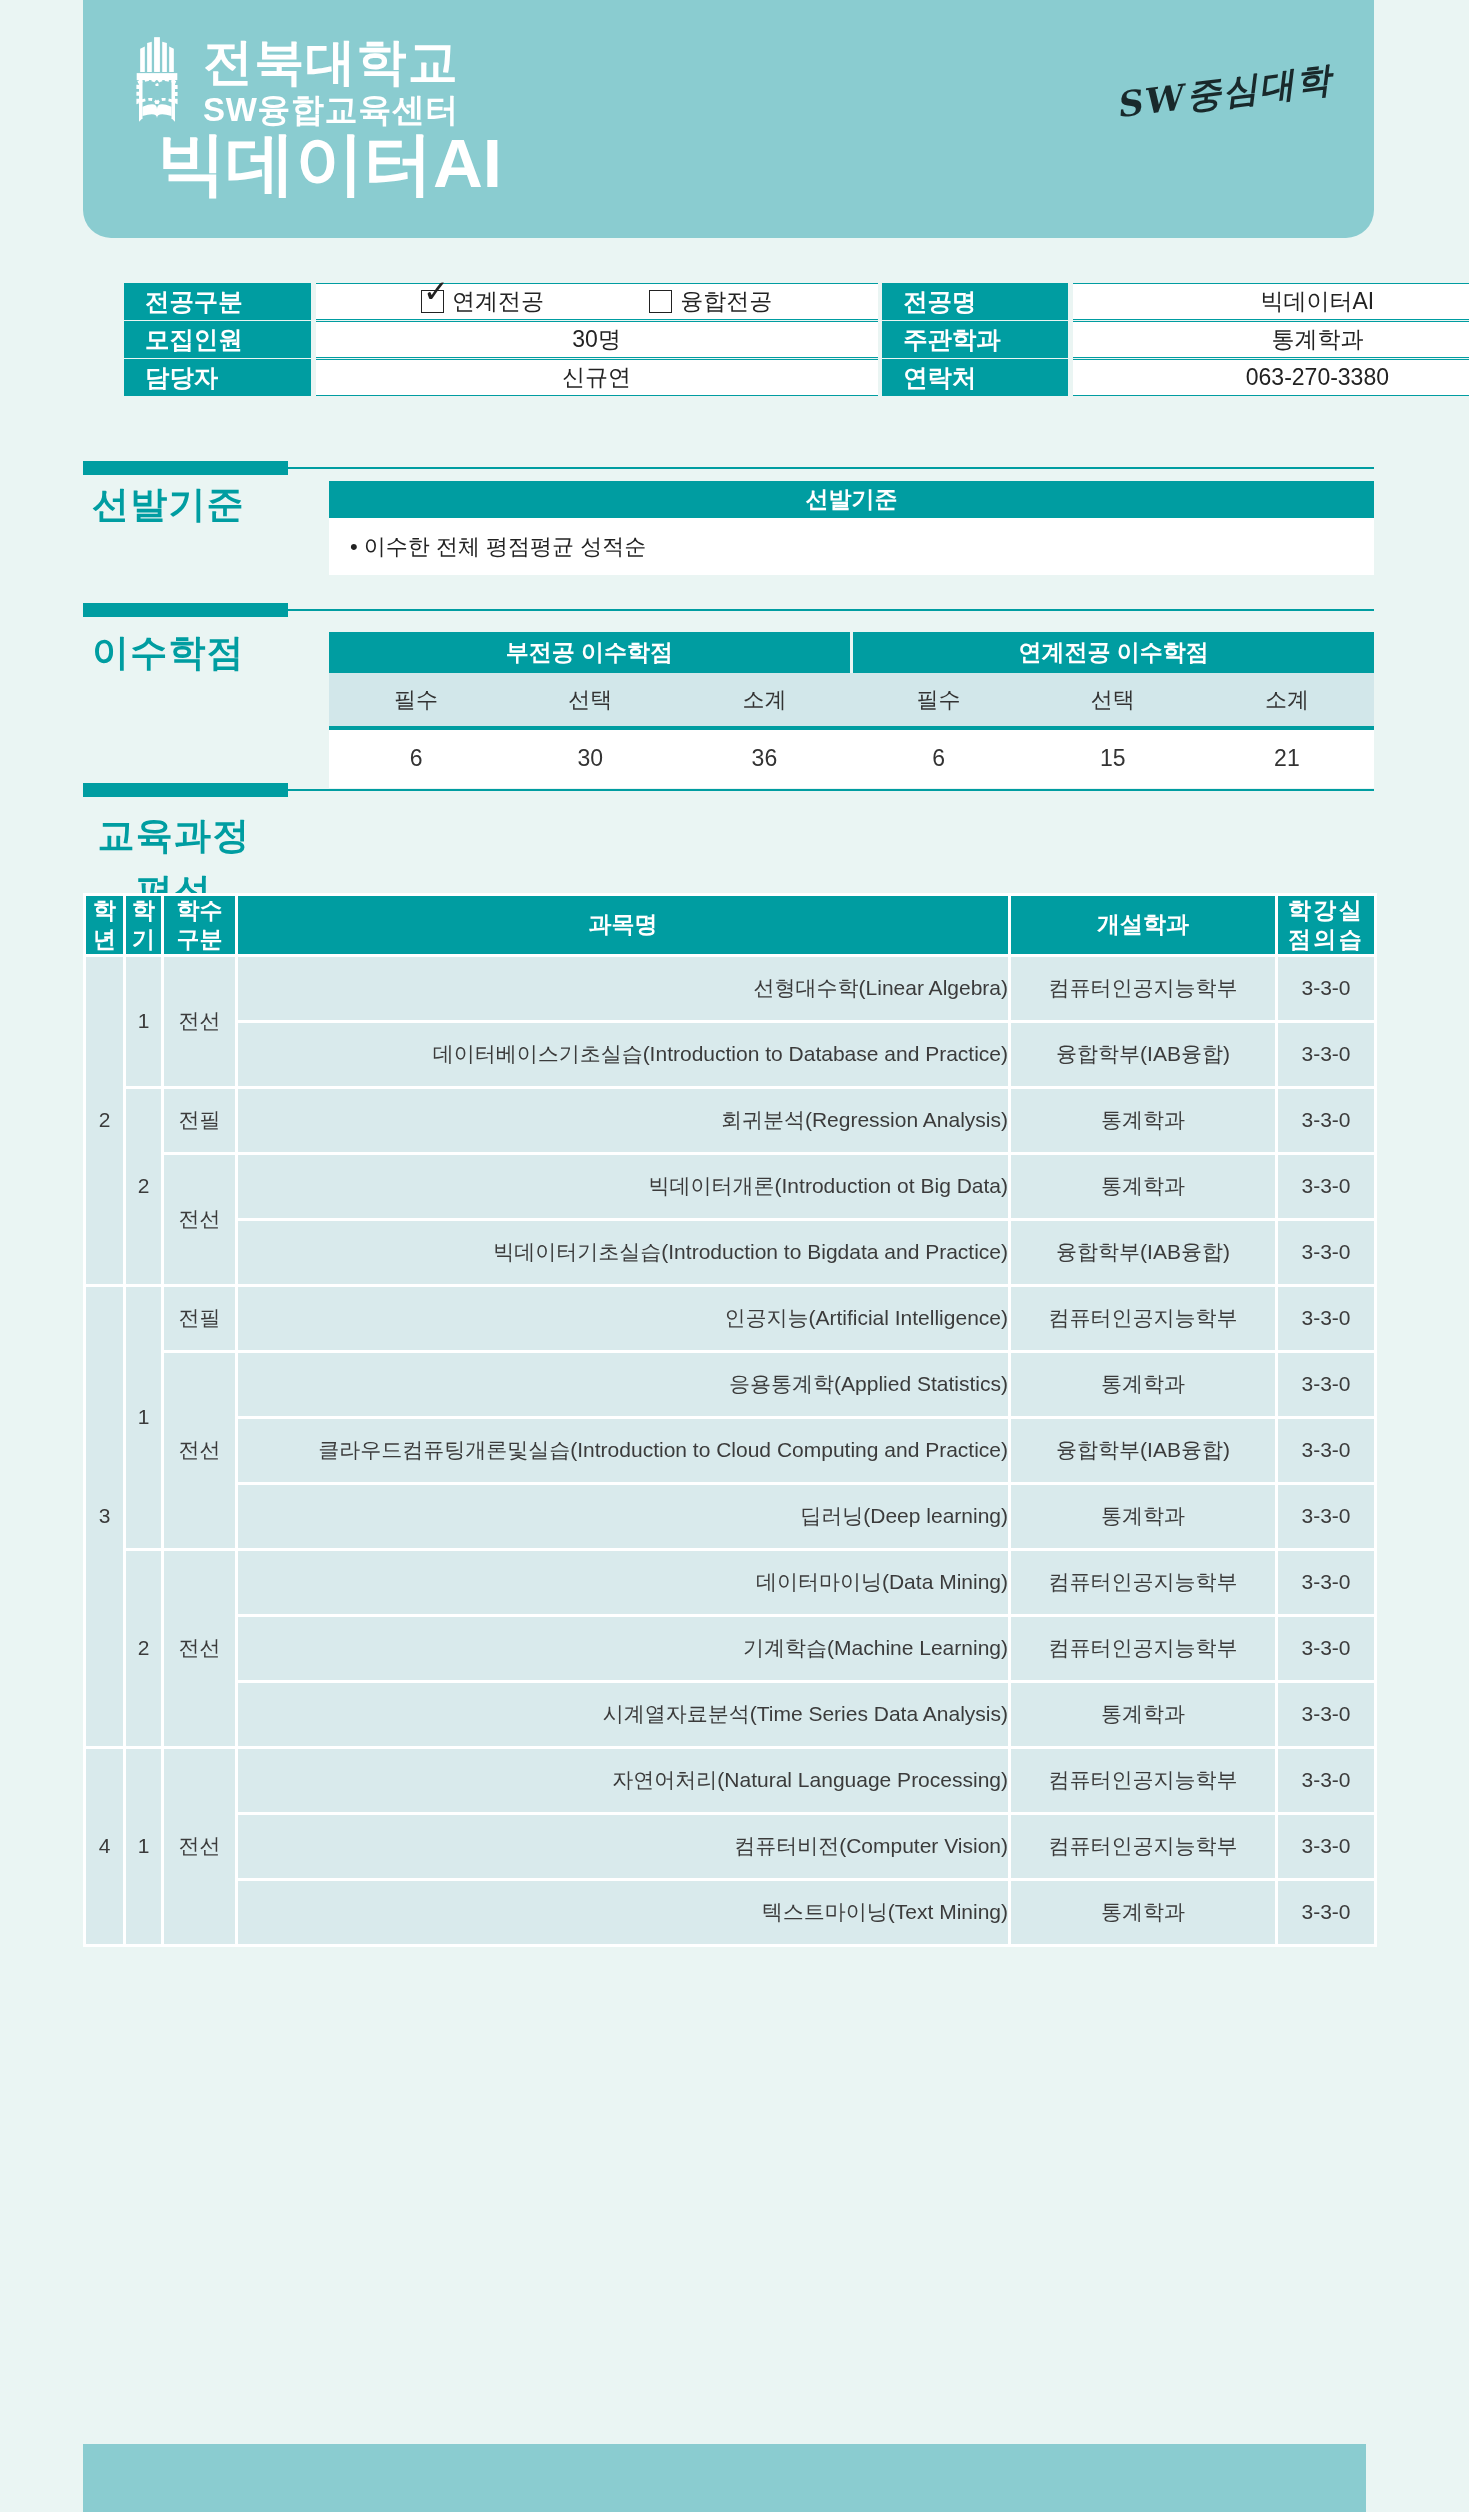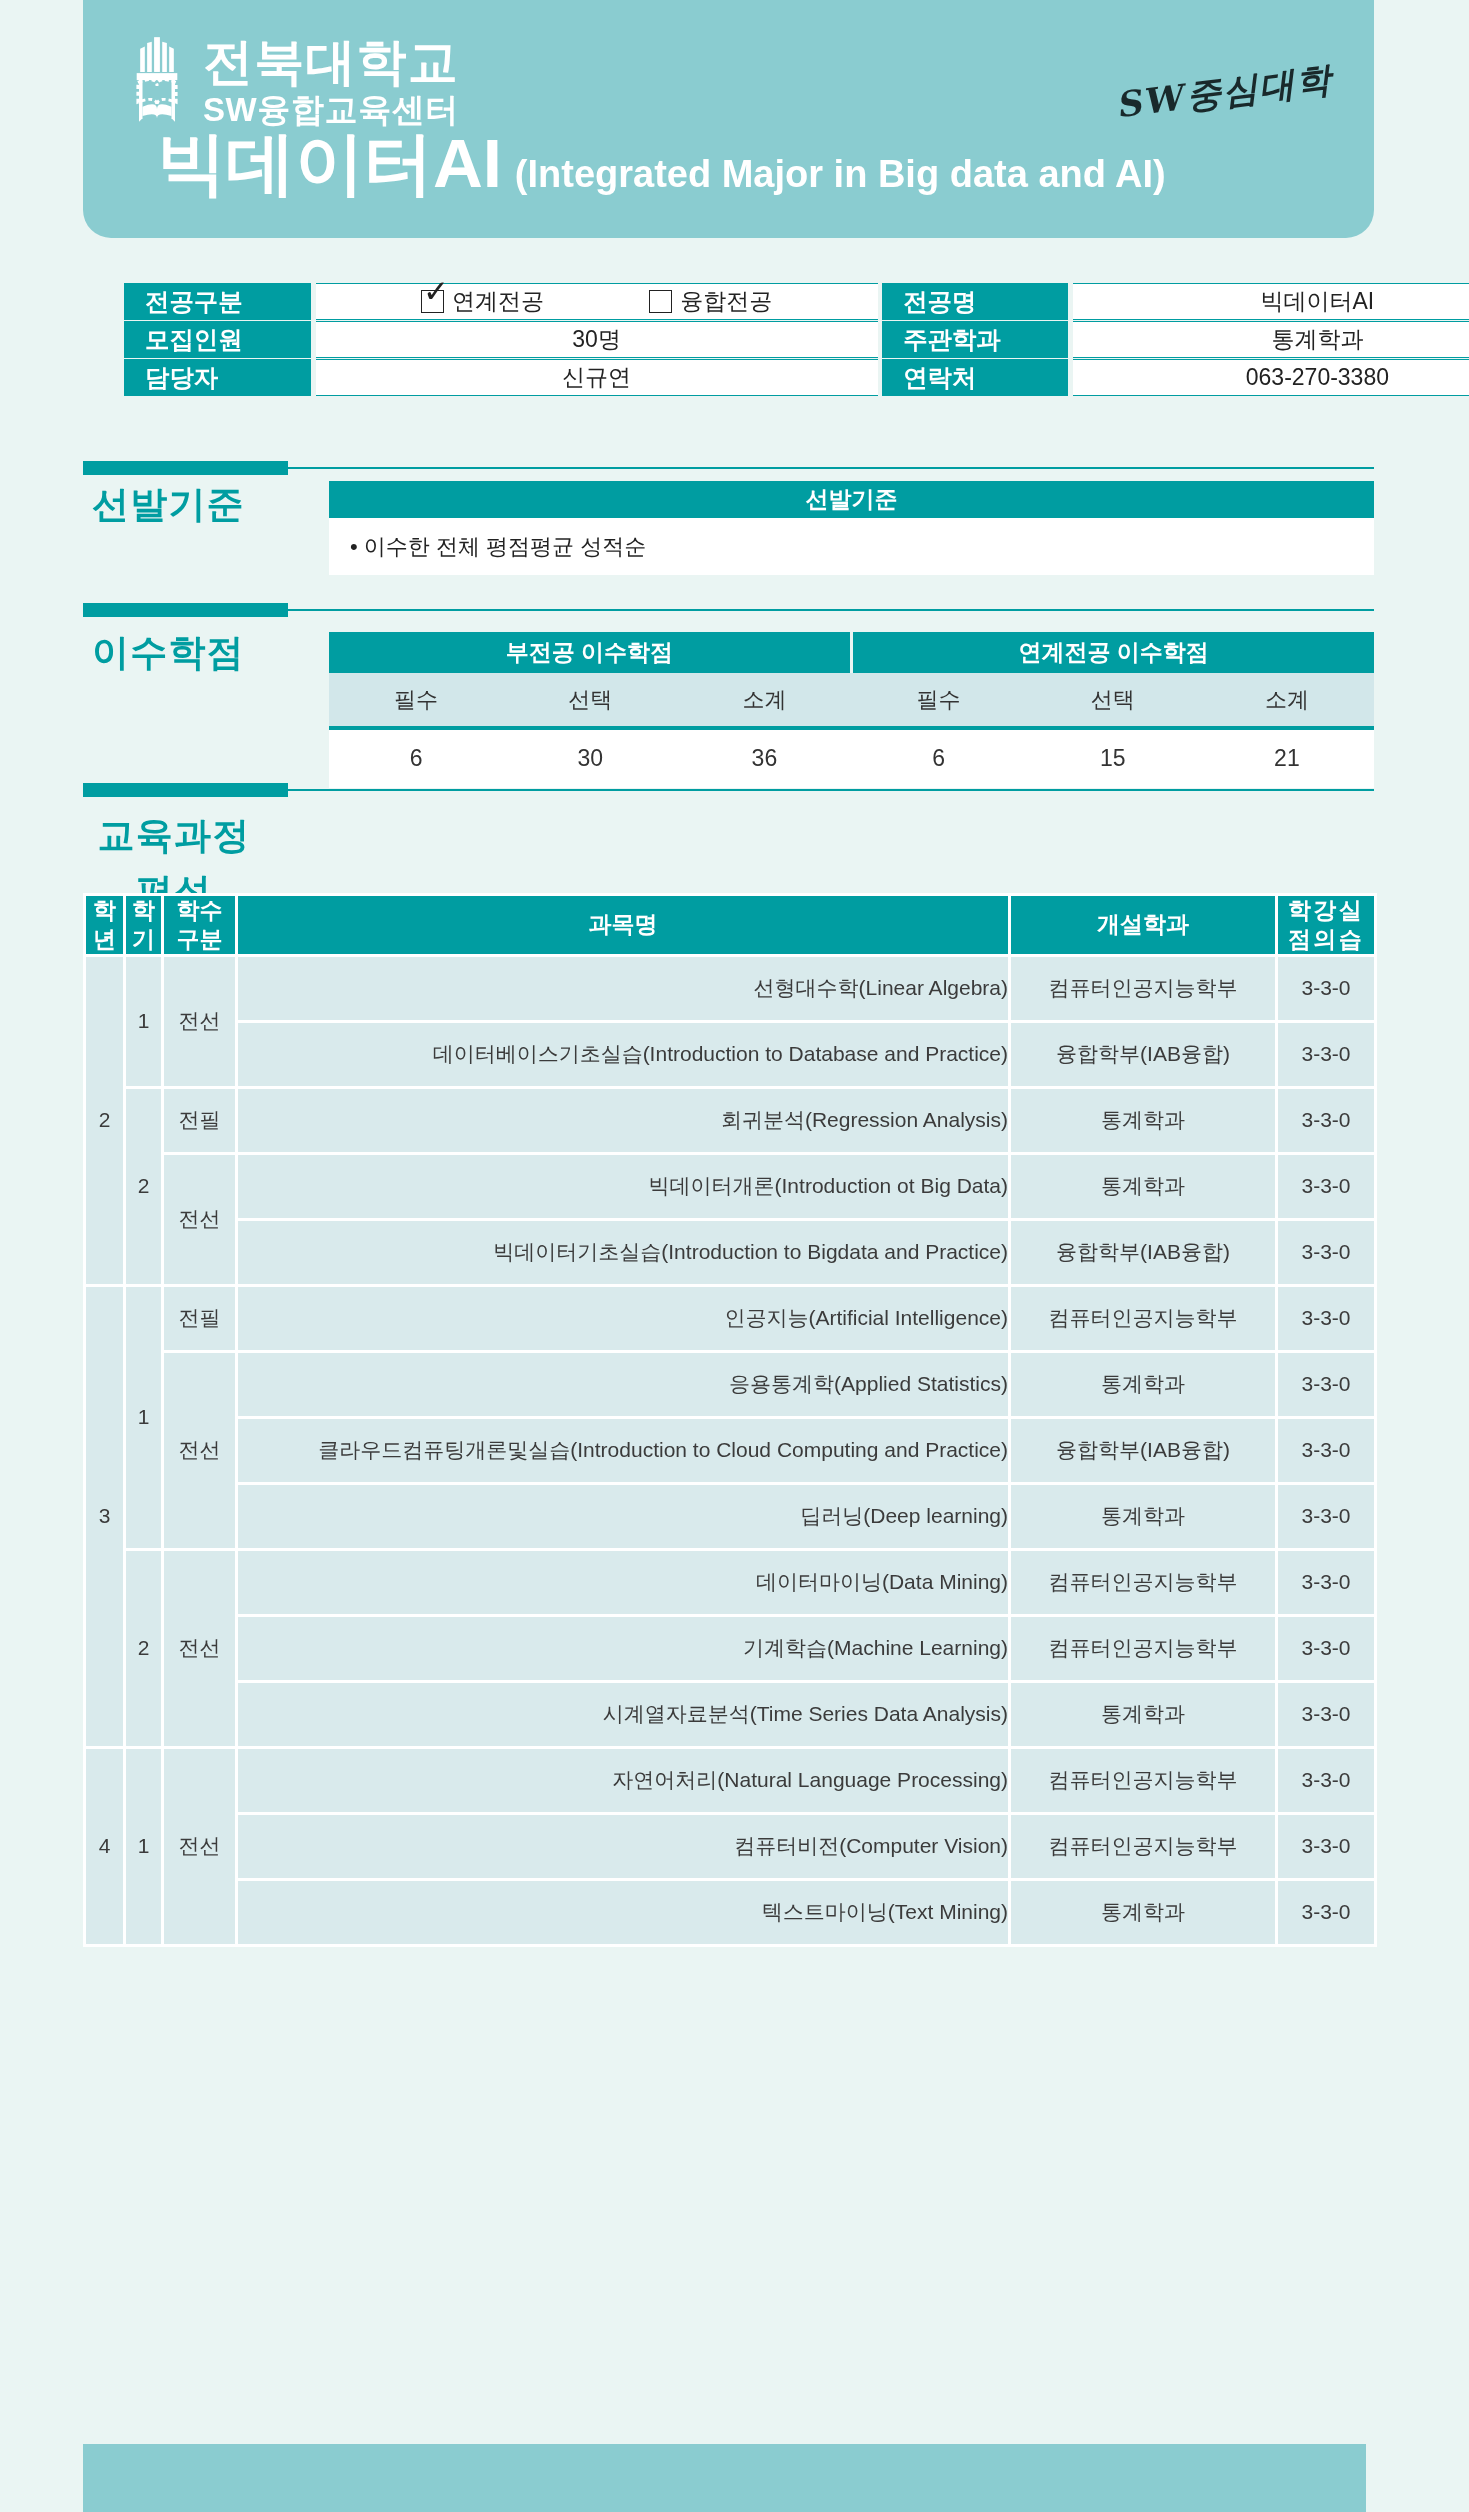--- a/index.html
+++ b/index.html
@@ -9,21 +9,21 @@
     font-family:"Liberation Sans","DejaVu Sans",sans-serif;
     color:#2b2b2b;
   }
   
   .header-block{
     position:absolute;left:83px;top:0;width:1291px;height:238px;
     background:#8accd0;border-radius:0 0 28px 28px;
   }
   .logo-group{position:absolute;left:42px;top:36px;display:flex;align-items:flex-start;gap:14px;}
   .emblem{width:64px;height:87px;}
-  .logo-text{display:flex;flex-direction:column;line-height:1.05;}
+  .logo-text{display:flex;flex-direction:column;line-height:1.05;text-align:center;}
   .logo-univ{font-size:50px;font-weight:bold;color:#ffffff;letter-spacing:1.2px;}
   .logo-center{font-size:33px;font-weight:600;color:#ffffff;margin-top:4.6px;letter-spacing:0.6px;}
   .stamp{
     position:absolute;right:41px;top:69px;
     font-size:35px;font-weight:bold;font-style:italic;
     color:#19292b;transform:rotate(-7deg);letter-spacing:1.7px;
     font-family:"DejaVu Serif","Liberation Serif",serif;
   }
   .main-title-row{position:absolute;left:74px;bottom:28px;display:flex;align-items:baseline;gap:12.8px;white-space:nowrap;}
   .main-title{font-size:69px;font-weight:bold;color:#ffffff;letter-spacing:0px;}
@@ -112,21 +112,20 @@
       </g>
     </svg>
     <div class="logo-text">
       <span class="logo-univ">전북대학교</span>
       <span class="logo-center">SW융합교육센터</span>
     </div>
   </div>
   <div class="stamp">SW중심대학</div>
   <div class="main-title-row">
     <span class="main-title">빅데이터AI</span>
-    <span class="main-subtitle">(Integrated Major in Big data and AI)</span>
   </div>
 </div>
 
 <div class="info-table">
   <div class="info-row">
     <span class="info-label w1">전공구분</span>
     <div class="info-value v1">
       <div class="chk-wrap">
         <span class="chk-item">
           <span class="chk-box">

